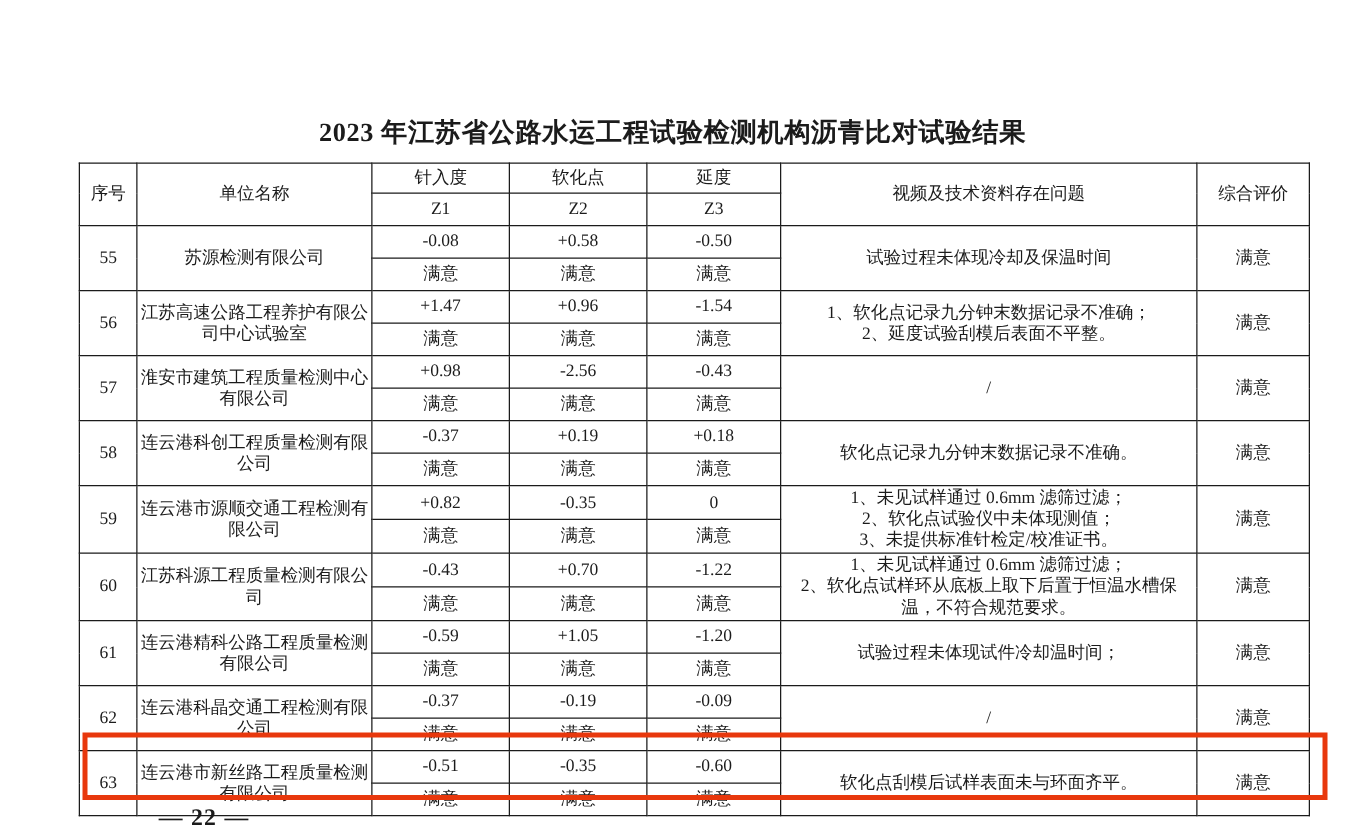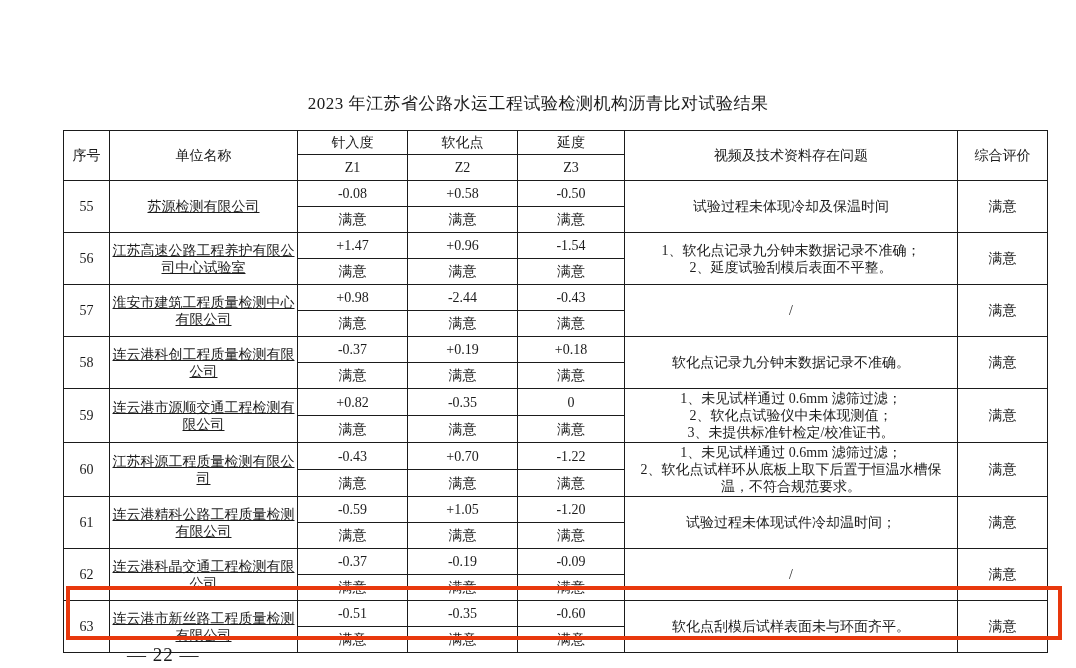--- a/index.html
+++ b/index.html
@@ -2,43 +2,43 @@
 <html><head>
 <meta charset="utf-8">
 <style>
   html,body{margin:0;padding:0;}
   body{
     width:1076px;height:668px;background:#ffffff;position:relative;overflow:hidden;
     font-family:"Liberation Serif","DejaVu Serif",serif;color:#1b1b1b;
   }
   .title{
     position:absolute;top:92px;left:0;width:100%;text-align:center;
-    font-size:17px;font-weight:normal;letter-spacing:0.5px;
+    font-size:21px;font-weight:bold;letter-spacing:0.5px;
   }
   table.results{
     position:absolute;left:63px;top:130px;width:984px;
     border-collapse:collapse;table-layout:fixed;
   }
   table.results td{
     border:1px solid #1b1b1b;text-align:center;vertical-align:middle;
     font-size:14px;padding:1px 2px;line-height:17px;
   }
   td.hdr{font-size:14px;}
   tr.hdr-top td{height:21px;font-family:Liberation Serif, serif;}
   tr.hdr-sub td{height:23px;}
   tr.vals td{height:23px;}
   tr.verd td{height:23px;}
-  td.c-name{padding:1px 6px;text-decoration:underline;}
+  td.c-name{padding:1px 6px;}
   td.c-issue{text-align:left;padding:2px 7px;white-space:pre-line;}
   .highlight-box{
     position:absolute;left:66px;top:586px;width:988px;height:46px;
     border:4px solid #e8380d;background:transparent;z-index:5;
   }
   .page-number{
-    position:absolute;left:127px;top:644px;font-size:19px;font-weight:normal;
+    position:absolute;left:127px;top:644px;font-size:19px;font-weight:bold;
     letter-spacing:1px;white-space:nowrap;
   }
 </style>
 </head>
 <body>
 
 <div class="title">2023 年江苏省公路水运工程试验检测机构沥青比对试验结果</div>
 
 <table class="results">
   <colgroup>
@@ -94,21 +94,21 @@
     <tr class="verd">
       <td>满意</td>
       <td>满意</td>
       <td>满意</td>
     </tr>
 
     <tr class="vals">
       <td class="c-seq" rowspan="2">57</td>
       <td class="c-name" rowspan="2">淮安市建筑工程质量检测中心有限公司</td>
       <td>+0.98</td>
-      <td>-2.44</td>
+      <td>-2.56</td>
       <td>-0.43</td>
       <td class="c-issue" rowspan="2">/</td>
       <td class="c-eval" rowspan="2">满意</td>
     </tr>
     <tr class="verd">
       <td>满意</td>
       <td>满意</td>
       <td>满意</td>
     </tr>
 

